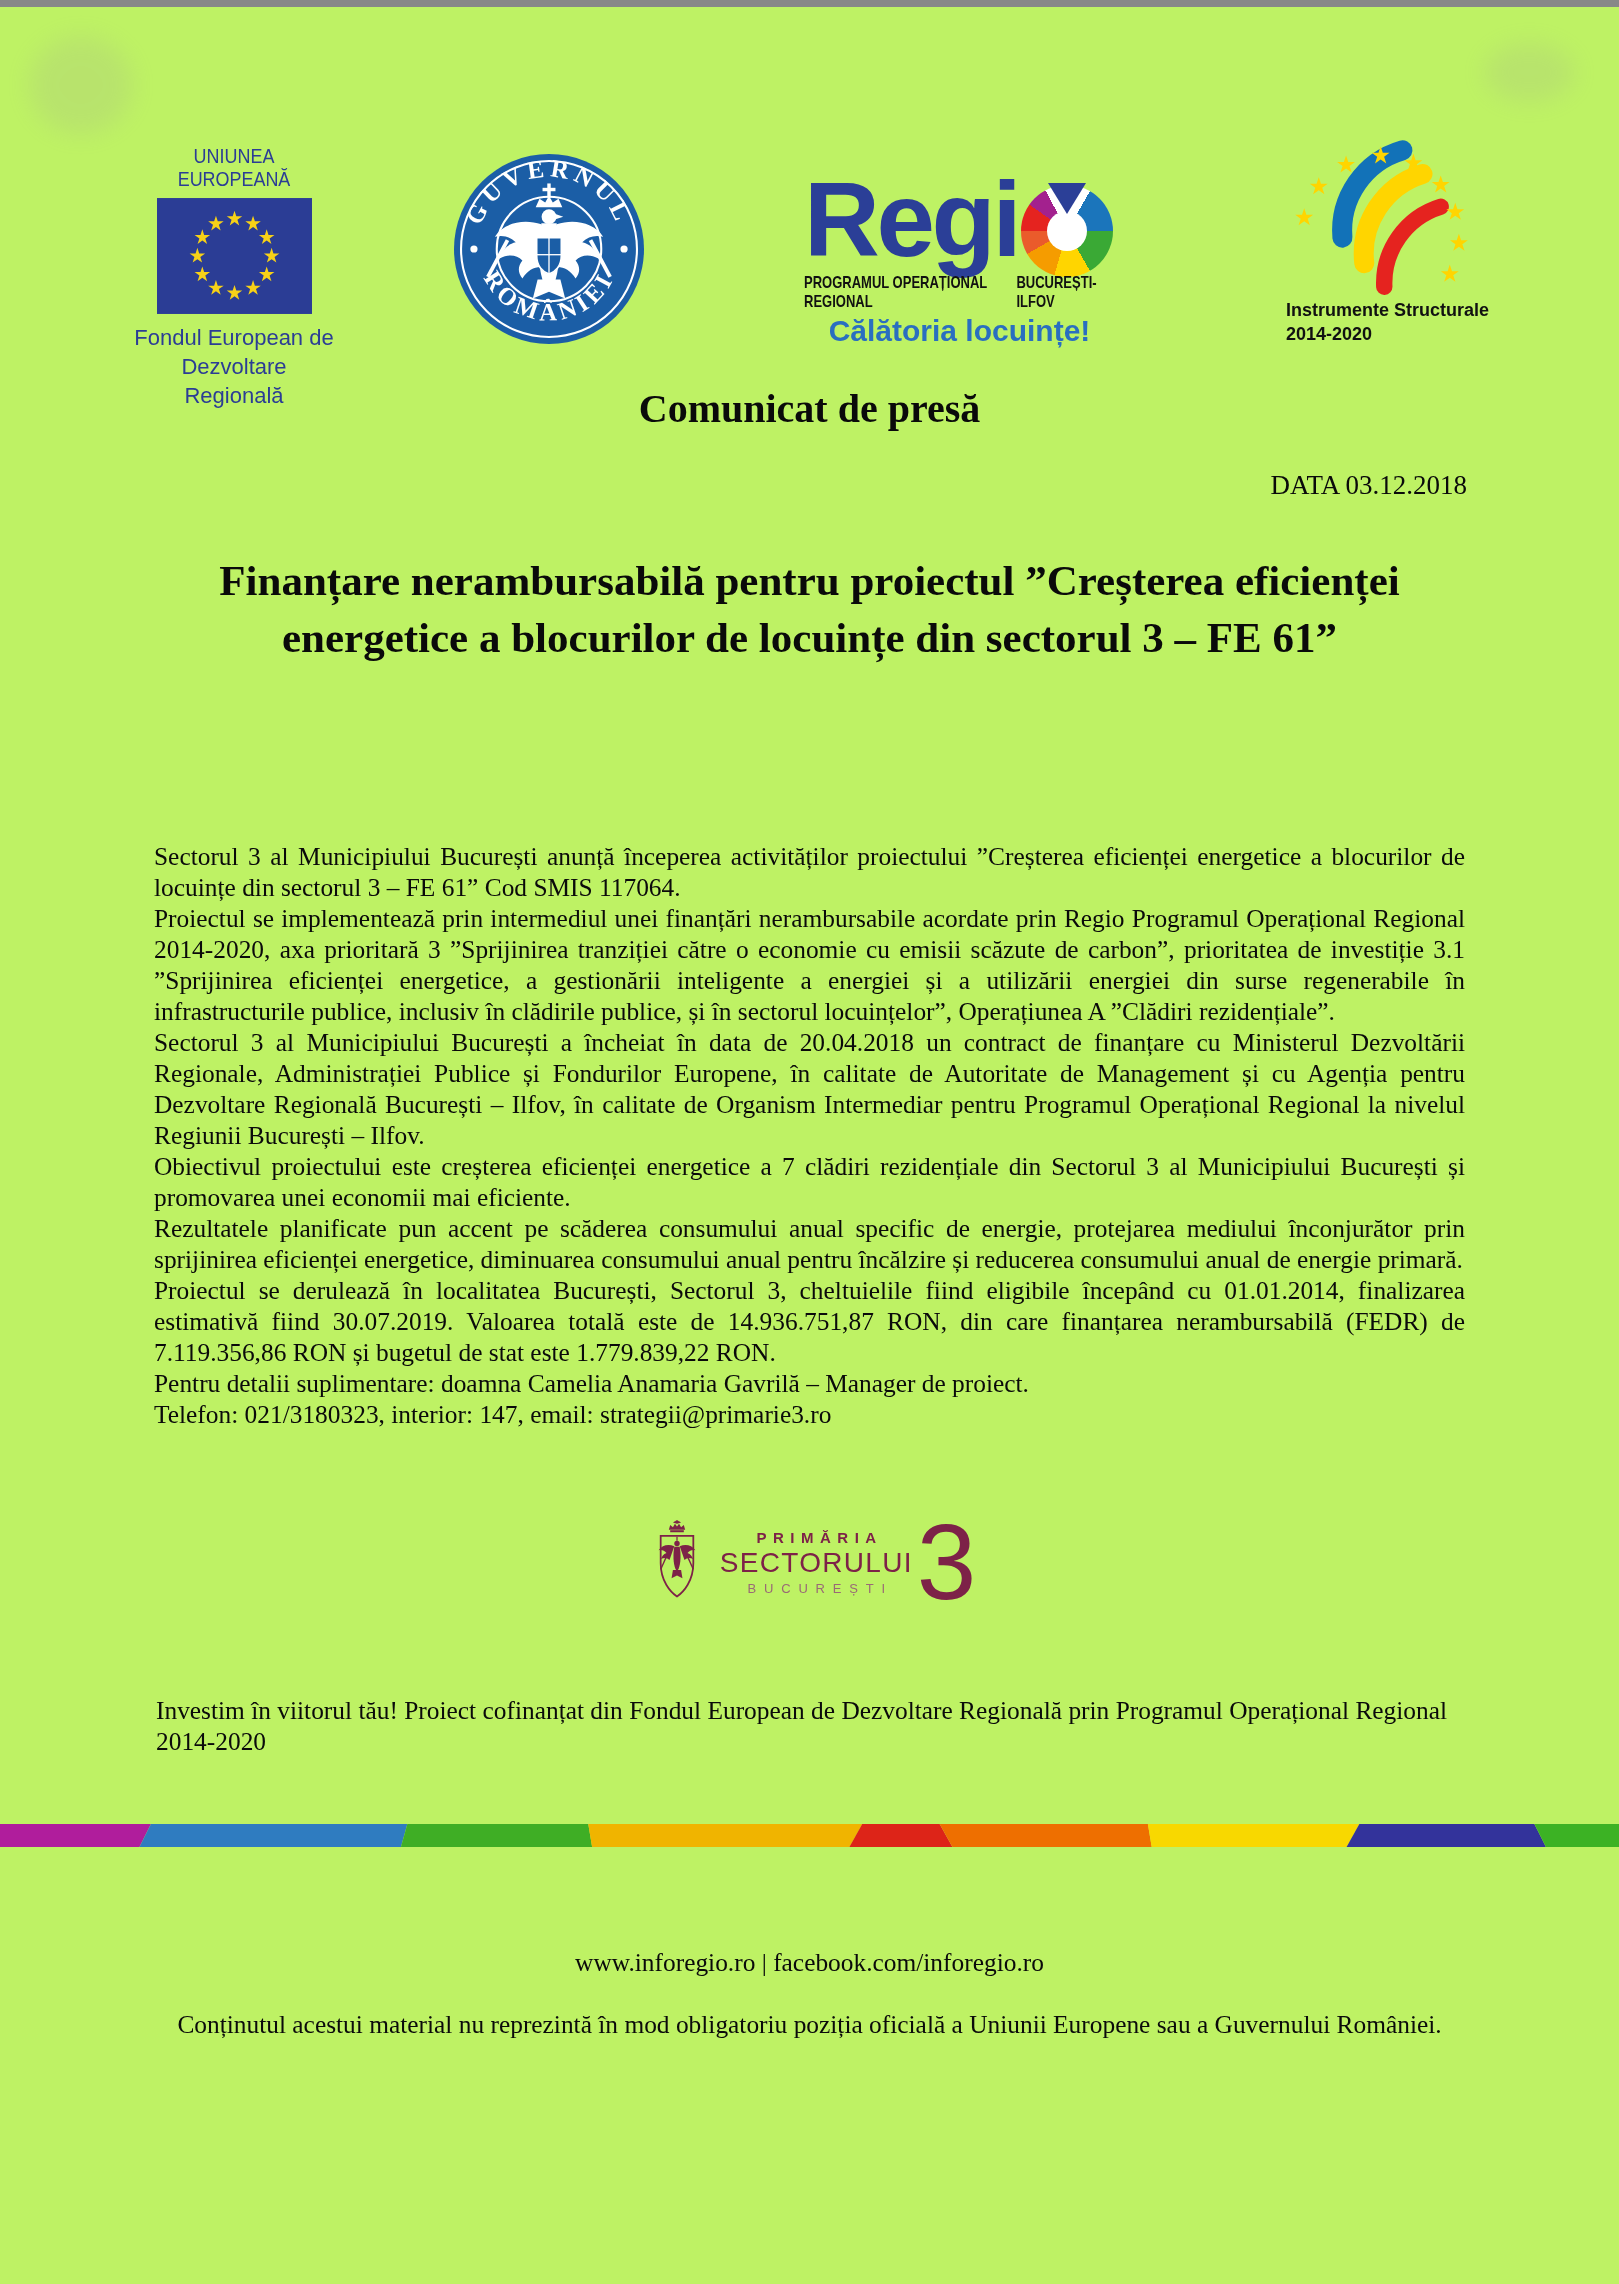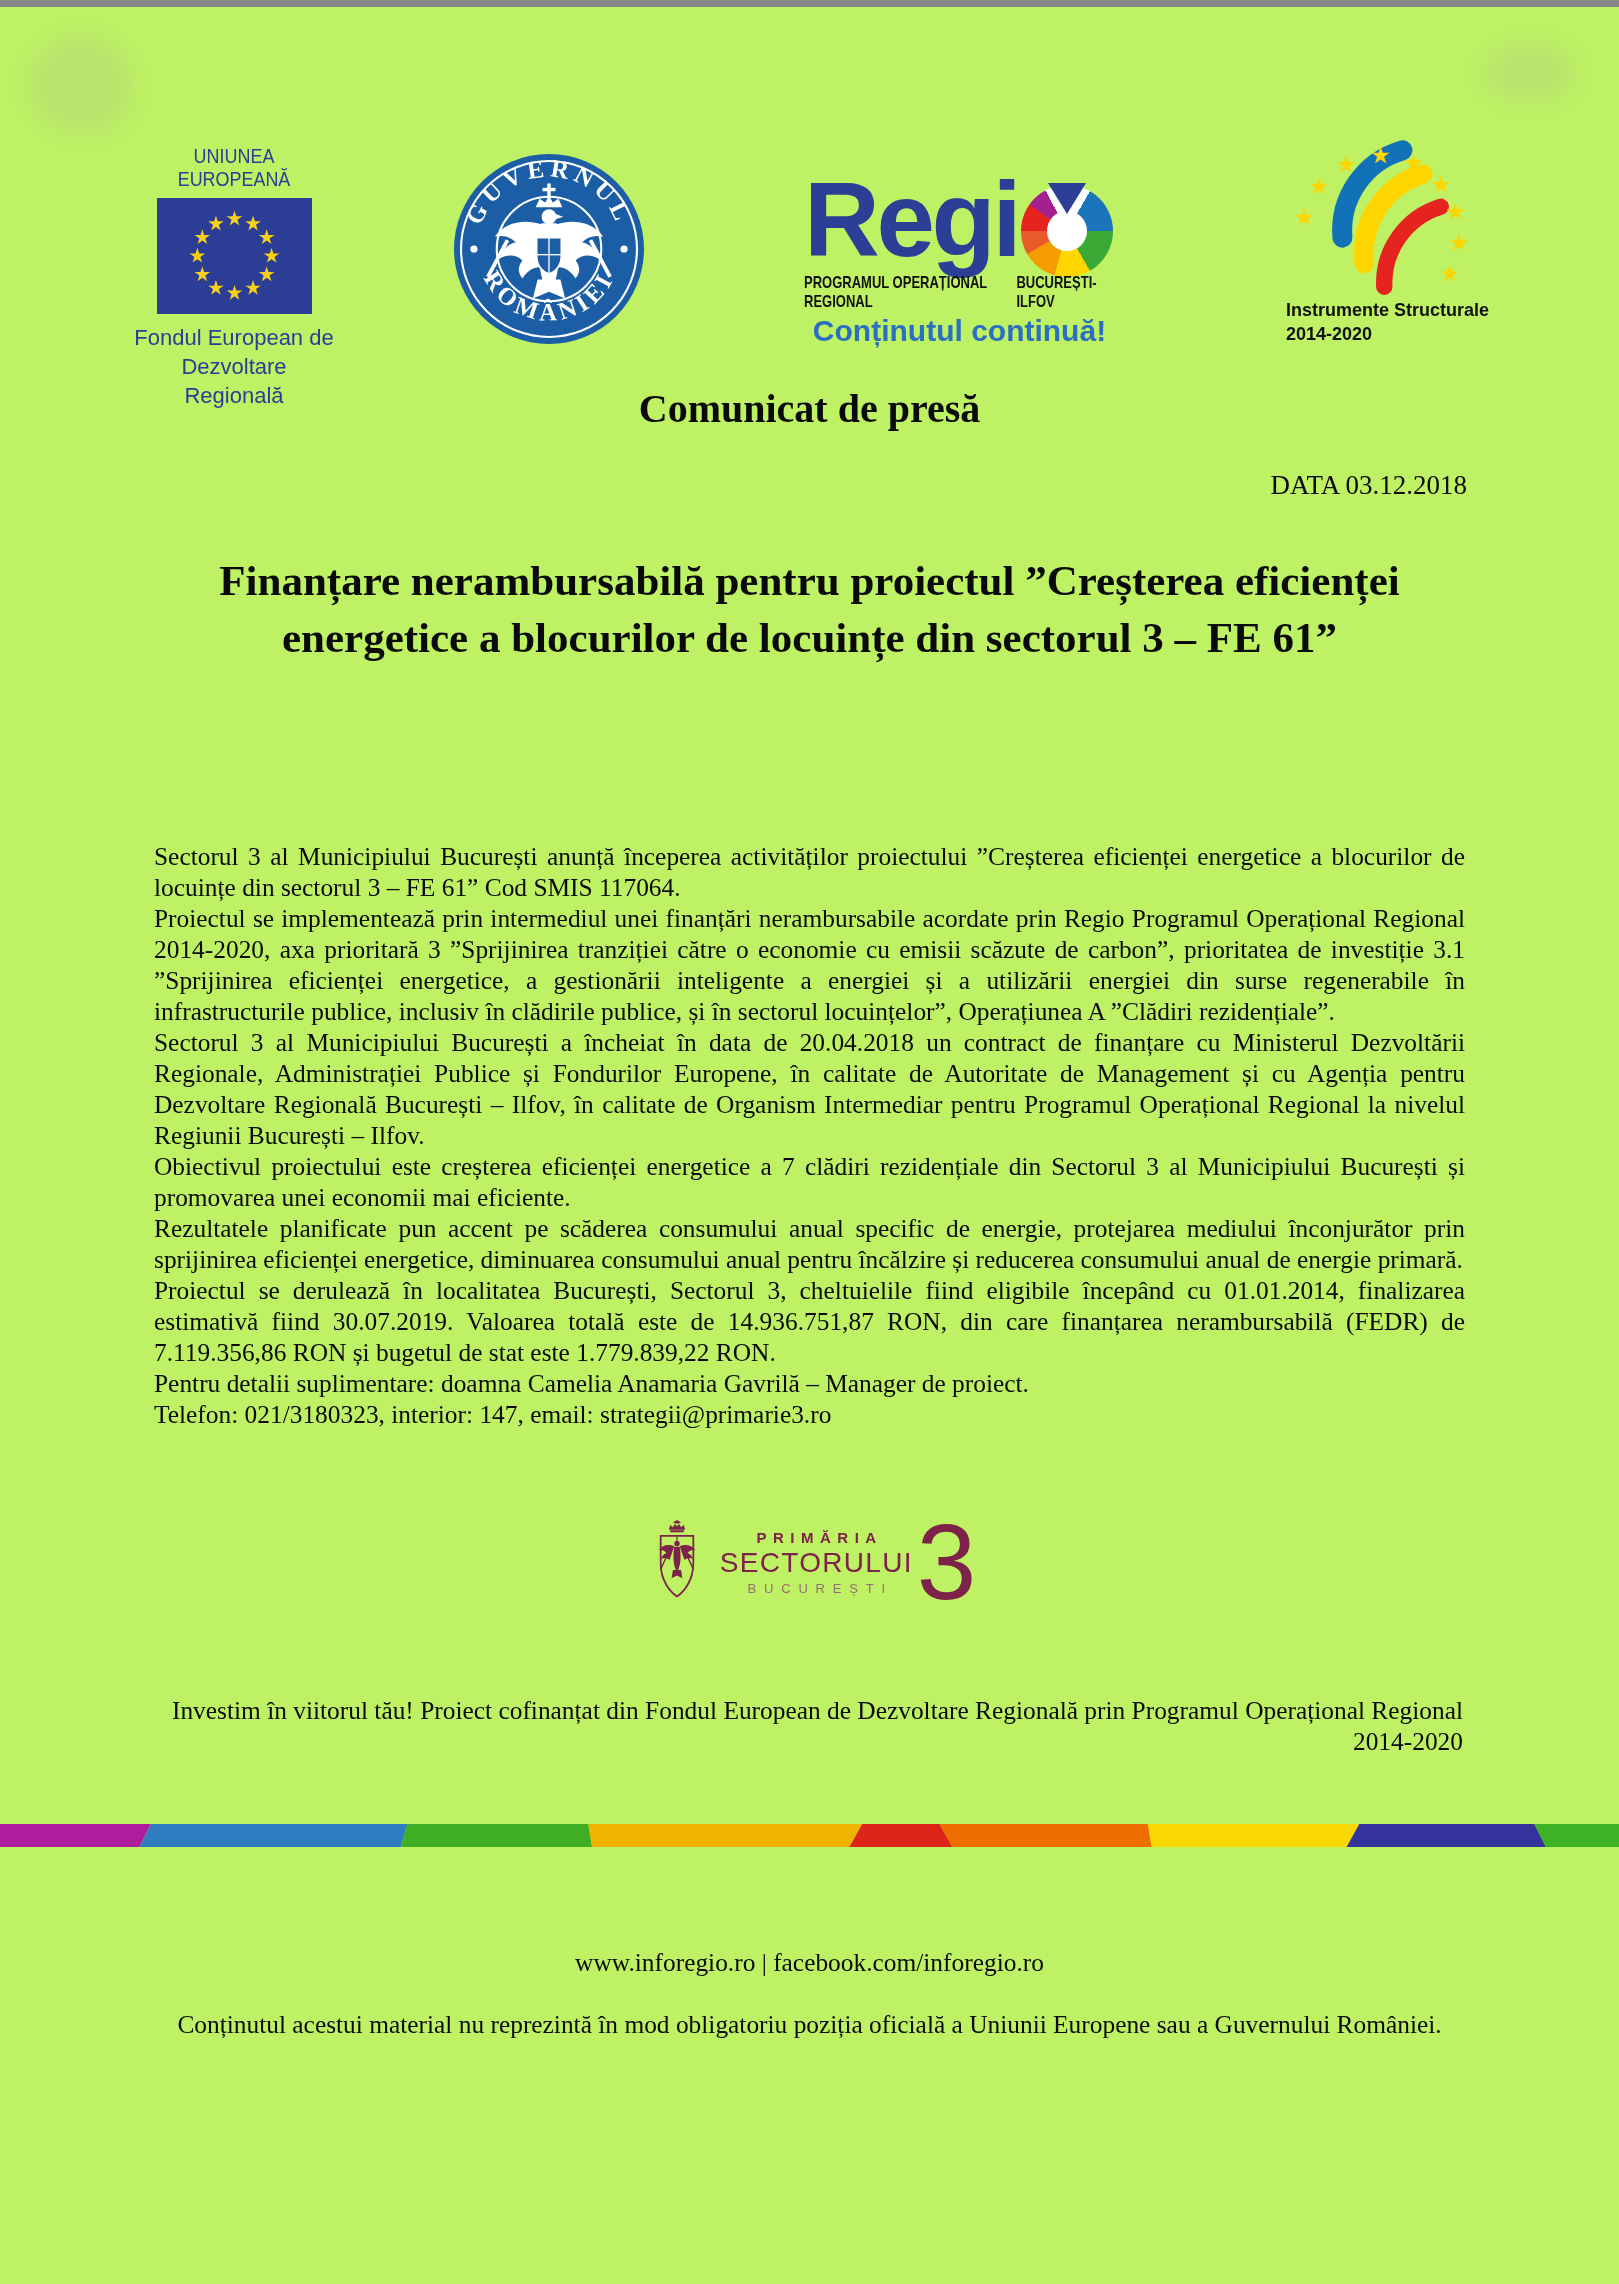--- a/index.html
+++ b/index.html
@@ -61,21 +61,21 @@
   .logo-primaria{position:absolute;left:0;top:1511px;width:100%;display:flex;
       justify-content:center;align-items:center;gap:9px;}
   .prim-text{text-align:center;font-family:"Liberation Sans","DejaVu Sans",sans-serif;
       color:var(--c-maroon);}
   .prim-l1{font-size:15px;letter-spacing:6.5px;font-weight:bold;text-indent:6.5px;}
   .prim-l2{font-size:28px;letter-spacing:1.3px;margin-top:1.3px;}
   .prim-l3{font-size:13px;letter-spacing:7.8px;color:#9a6a76;margin-top:2.6px;text-indent:7.8px;}
   .prim-num{font-family:"Liberation Sans","DejaVu Sans",sans-serif;font-size:107px;
       line-height:85px;color:var(--c-maroon);margin-left:-5.2px;}
 
-  .cofinance{position:absolute;left:156px;top:1688px;width:1307px;text-align:right;
+  .cofinance{position:absolute;left:156px;top:1688px;width:1307px;text-align:left;
       font-size:25.4px;line-height:31px;}
 
   .rainbow{position:absolute;left:0;top:1817px;width:1619px;height:23.4px;display:block;}
 
   .links-line{position:absolute;left:0;top:1941px;width:100%;text-align:center;font-size:25.4px;}
   .disclaimer{position:absolute;left:156px;top:2002px;width:1307px;text-align:center;
       font-size:25.4px;line-height:31px;}
 </style>
 </head>
 <body>
@@ -154,21 +154,21 @@
       <div class="regio-word">Regi</div>
       <div class="regio-o">
         <div class="regio-ring"></div>
         <div class="regio-tri"></div>
       </div>
     </div>
     <div class="regio-sub">
       <span>PROGRAMUL OPERAȚIONAL REGIONAL</span>
       <span>BUCUREȘTI-ILFOV</span>
     </div>
-    <div class="regio-tagline">Conținutul continuă!</div>
+    <div class="regio-tagline">Călătoria locuințe!</div>
   </div>
 
   <div class="logo-instr">
     <svg width="182" height="164" viewBox="0 0 100 90">
       <path d="M64,10 A46,46 0 0 0 31,58" fill="none" stroke="var(--c-instr-blue)" stroke-width="11" stroke-linecap="round"></path>
       <path d="M75,23 A46,46 0 0 0 43,72" fill="none" stroke="var(--c-instr-yellow)" stroke-width="11" stroke-linecap="round"></path>
       <path d="M85,41 A44,44 0 0 0 54,85" fill="none" stroke="var(--c-instr-red)" stroke-width="9" stroke-linecap="round"></path>
       <g id="instr-stars" fill="var(--c-instr-star)">
           <polygon points="10.0,41.8 11.2,45.4 14.9,45.4 11.9,47.6 13.1,51.2 10.0,49.0 6.9,51.2 8.1,47.6 5.1,45.4 8.8,45.4"></polygon>
           <polygon points="18.0,24.8 19.2,28.4 22.9,28.4 19.9,30.6 21.1,34.2 18.0,32.0 14.9,34.2 16.1,30.6 13.1,28.4 16.8,28.4"></polygon>

